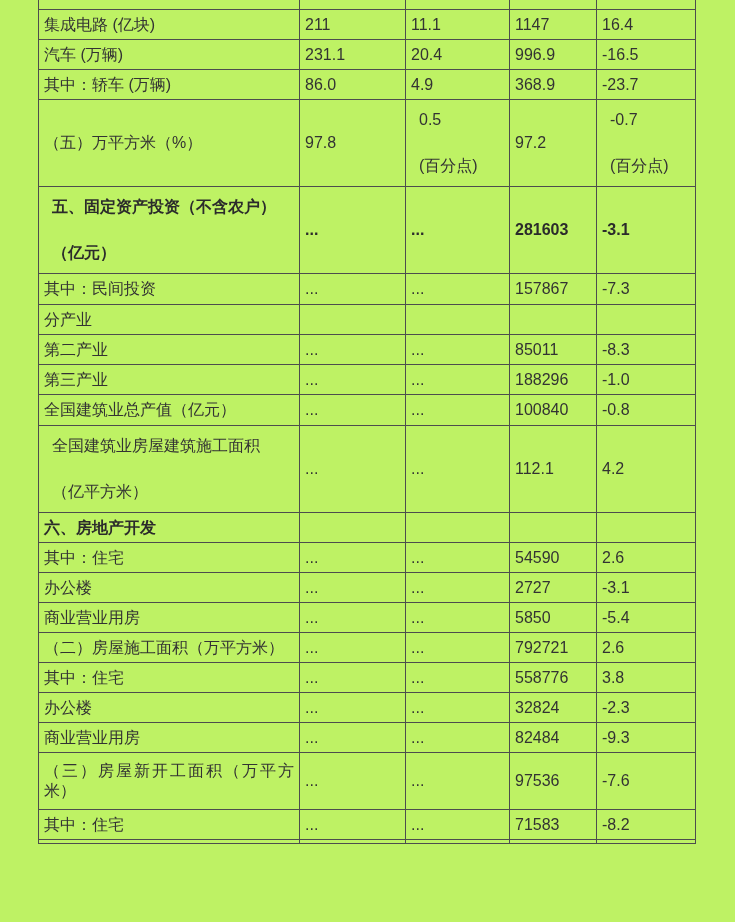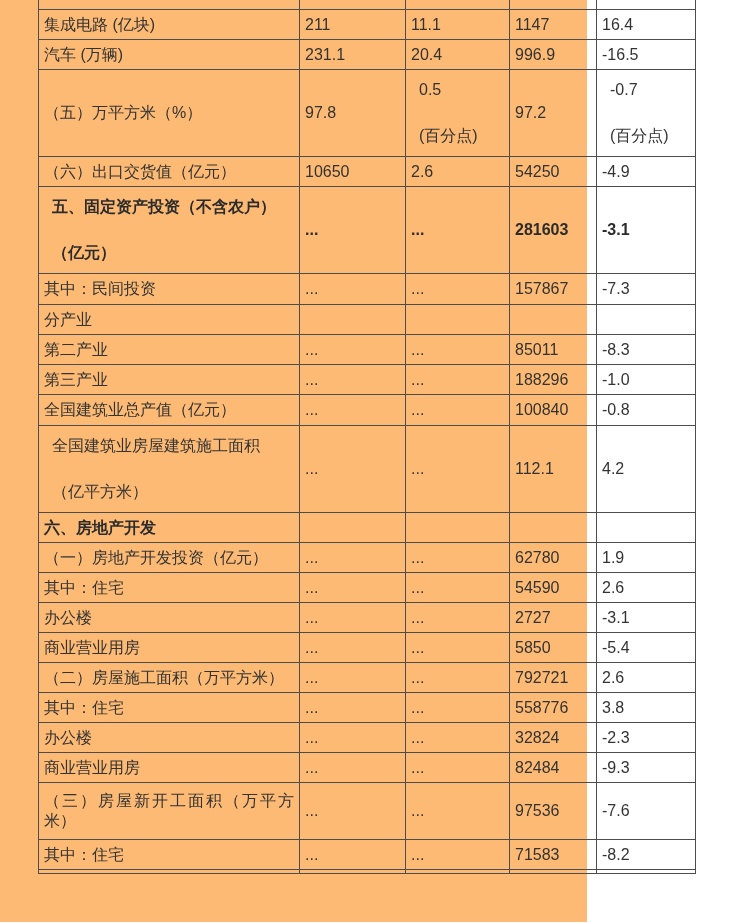--- a/index.html
+++ b/index.html
@@ -9,23 +9,23 @@
   }
   body {
     width: 735px;
     height: 923px;
     overflow: hidden;
     font-family: "Liberation Sans", "DejaVu Sans", sans-serif;
     color: #333333;
   }
   .page {
     position: relative;
-    width: 587px;
+    width: 735px;
     height: 923px;
-    background: #fdba74;
+    background: #bef264;
   }
   table.stats {
     border-collapse: collapse;
     table-layout: fixed;
     width: 657px;
     margin-left: 38px;
     margin-top: -1px;
     font-size: 16px;
     color: #333333;
   }
@@ -91,40 +91,40 @@
           <td class="c-val">1147</td>
           <td class="c-val">16.4</td>
         </tr>
         <tr>
           <td class="c-label">汽车 (万辆)</td>
           <td class="c-val">231.1</td>
           <td class="c-val">20.4</td>
           <td class="c-val">996.9</td>
           <td class="c-val">-16.5</td>
         </tr>
+        <tr>
+          <td class="c-label">其中：轿车 (万辆)</td>
+          <td class="c-val">86.0</td>
+          <td class="c-val">4.9</td>
+          <td class="c-val">368.9</td>
+          <td class="c-val">-23.7</td>
+        </tr>
         <tr style="height: 72px;">
           <td class="c-label">（五）万平方米（%）</td>
           <td class="c-val">97.8</td>
           <td class="c-val">
             <p class="line">0.5</p>
             <p class="line">(百分点)</p>
           </td>
           <td class="c-val">97.2</td>
           <td class="c-val">
             <p class="line">-0.7</p>
             <p class="line">(百分点)</p>
           </td>
         </tr>
-        <tr>
-          <td class="c-label">（六）出口交货值（亿元）</td>
-          <td class="c-val">10650</td>
-          <td class="c-val">2.6</td>
-          <td class="c-val">54250</td>
-          <td class="c-val">-4.9</td>
-        </tr>
         <tr class="bold" style="height: 75px;">
           <td class="c-label">
             <p class="line">五、固定资产投资（不含农户）</p>
             <p class="line">（亿元）</p>
           </td>
           <td class="c-val">...</td>
           <td class="c-val">...</td>
           <td class="c-val">281603</td>
           <td class="c-val">-3.1</td>
         </tr>
@@ -172,27 +172,20 @@
           <td class="c-val">...</td>
           <td class="c-val">112.1</td>
           <td class="c-val">4.2</td>
         </tr>
         <tr class="bold">
           <td class="c-label">六、房地产开发</td>
           <td class="c-val"></td>
           <td class="c-val"></td>
           <td class="c-val"></td>
           <td class="c-val"></td>
-        </tr>
-        <tr>
-          <td class="c-label">（一）房地产开发投资（亿元）</td>
-          <td class="c-val">...</td>
-          <td class="c-val">...</td>
-          <td class="c-val">62780</td>
-          <td class="c-val">1.9</td>
         </tr>
         <tr>
           <td class="c-label">其中：住宅</td>
           <td class="c-val">...</td>
           <td class="c-val">...</td>
           <td class="c-val">54590</td>
           <td class="c-val">2.6</td>
         </tr>
         <tr>
           <td class="c-label">办公楼</td>

